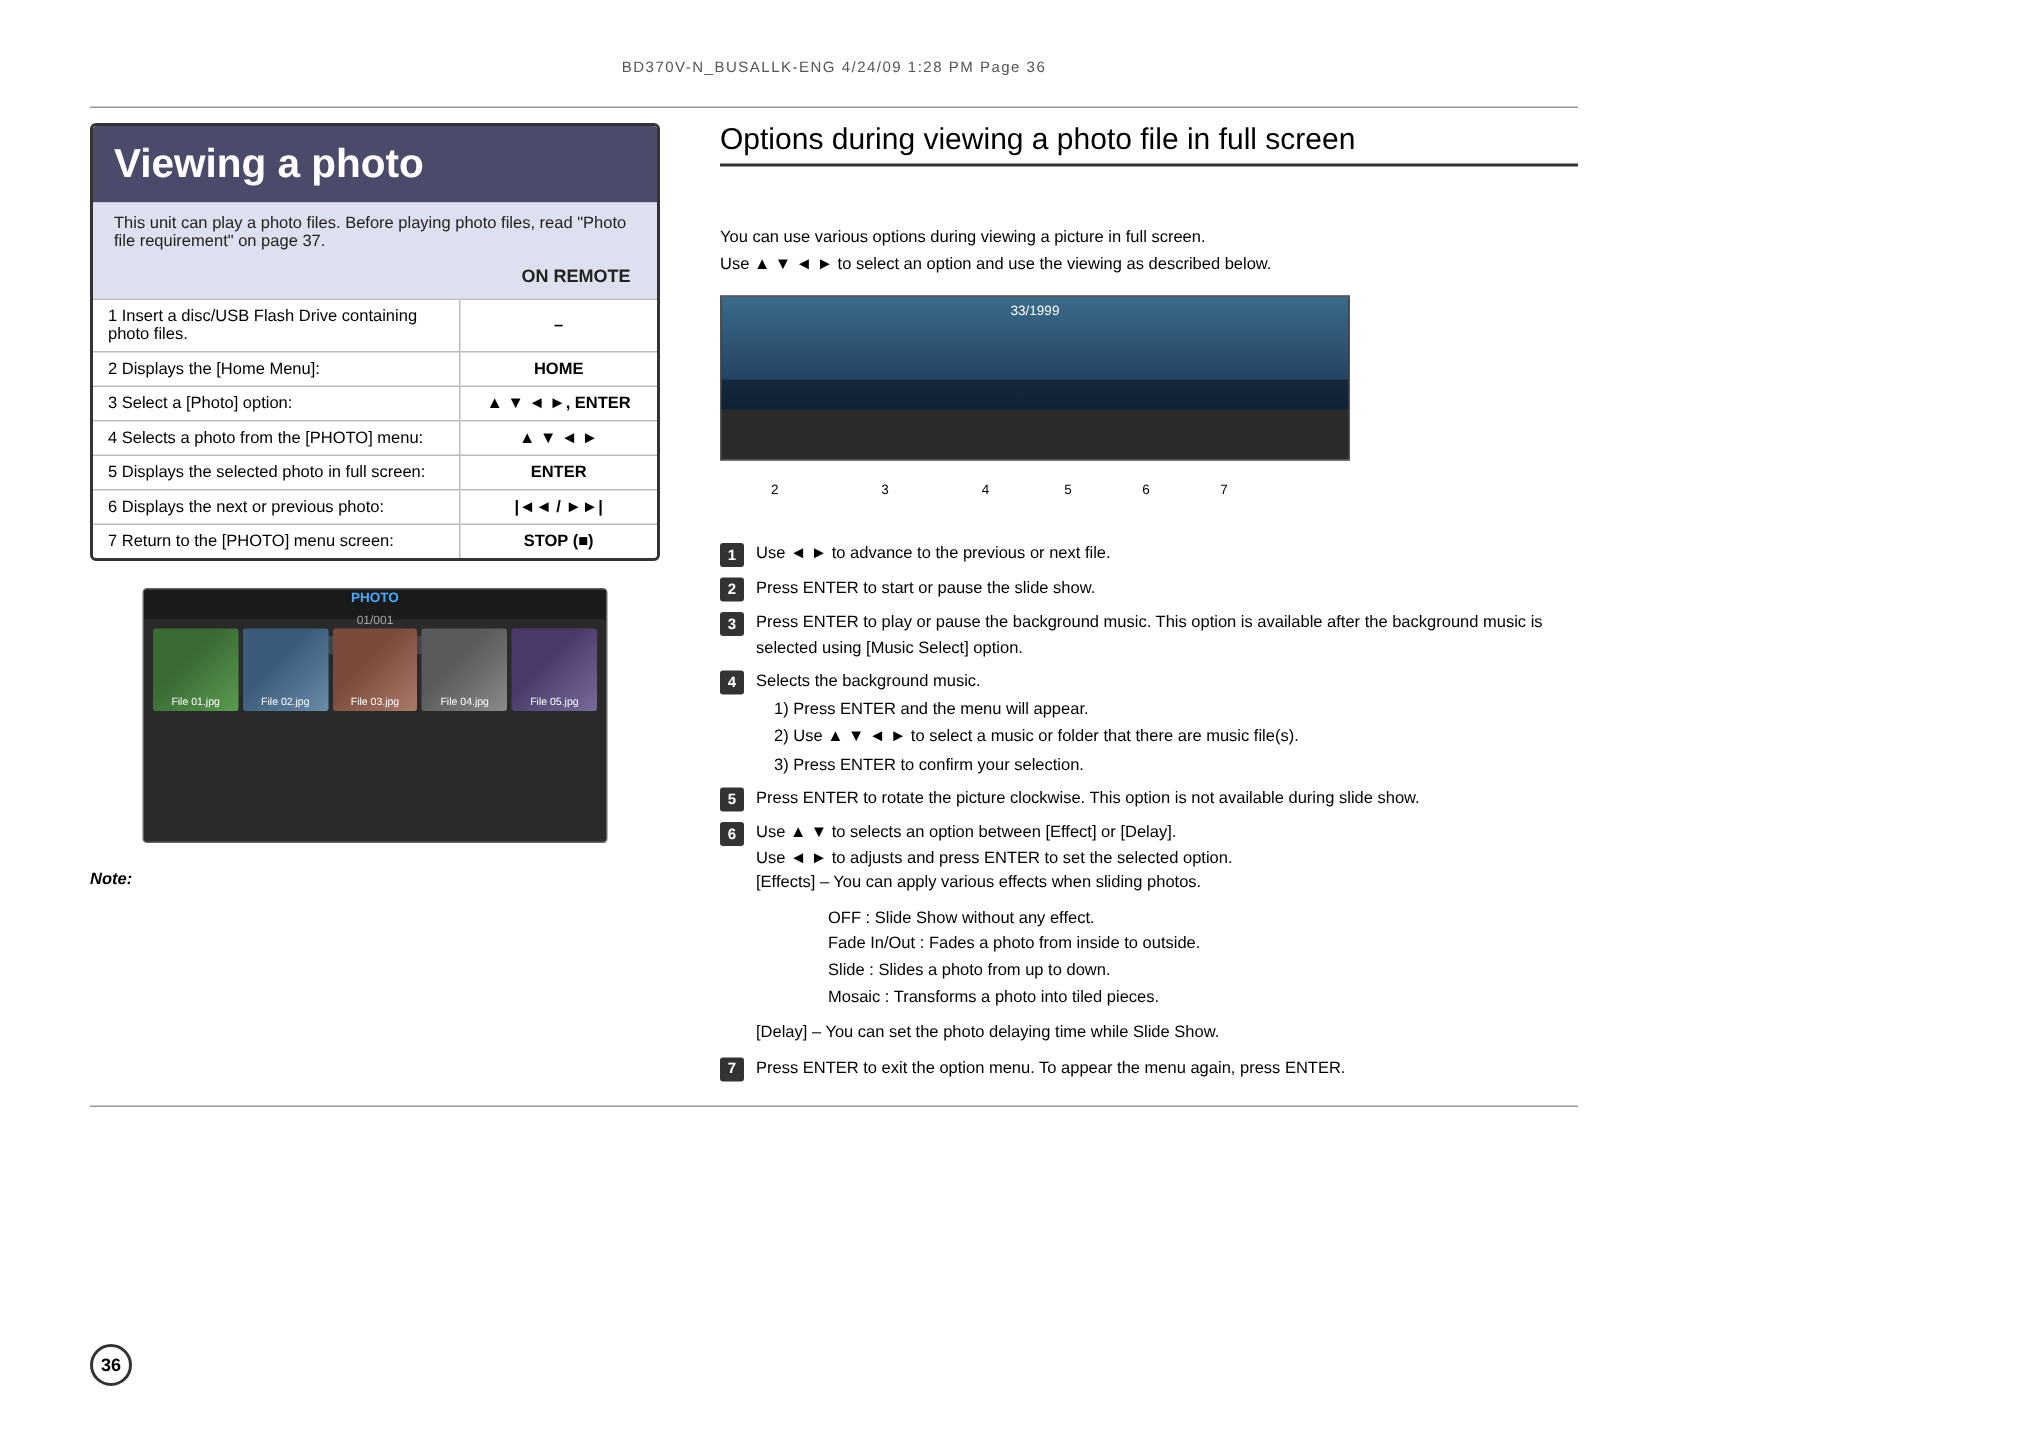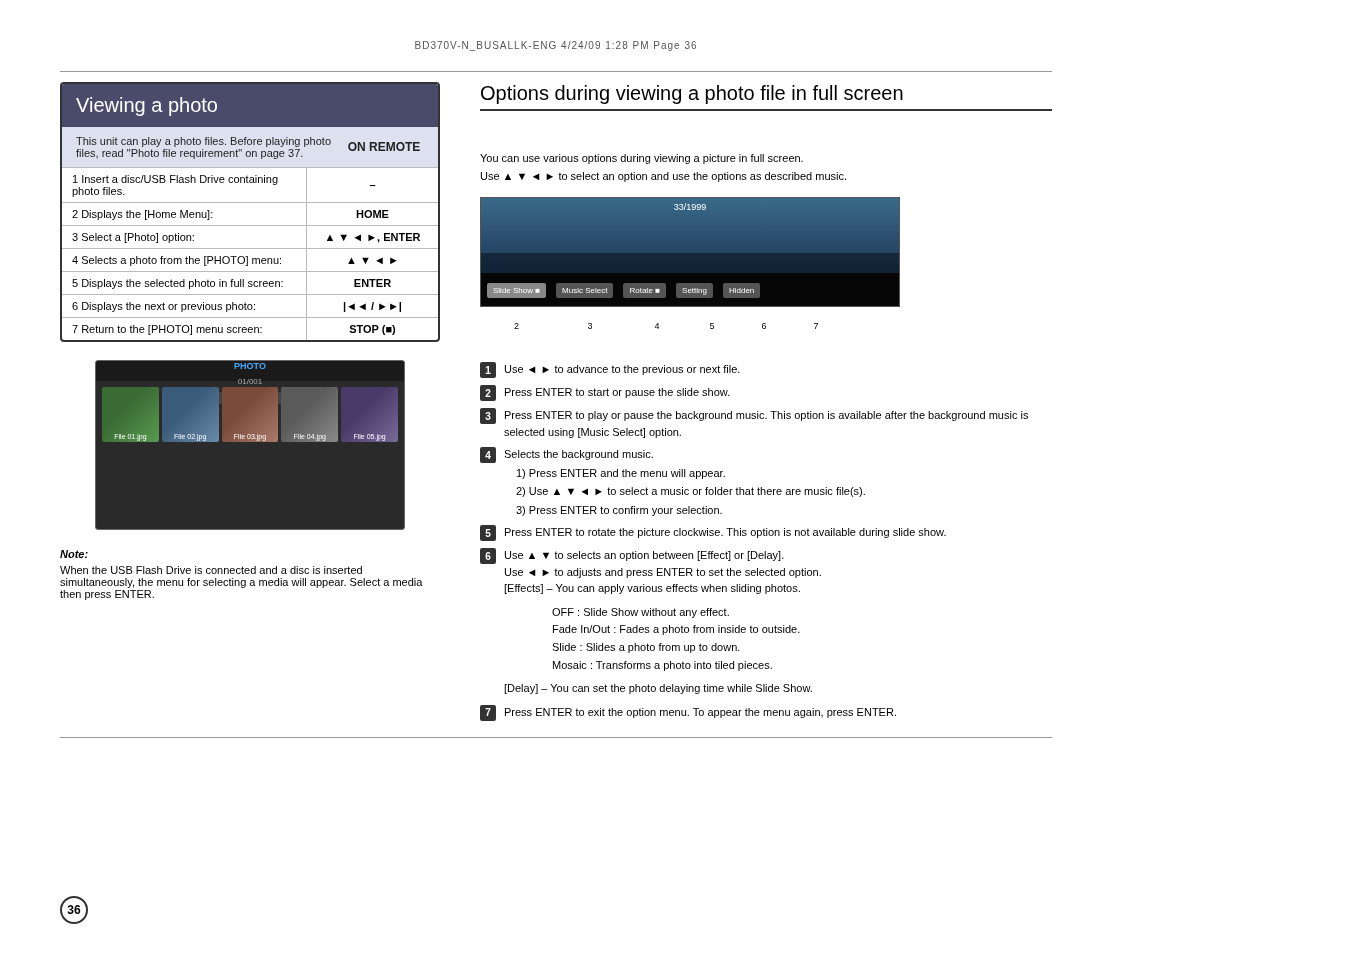--- a/index.html
+++ b/index.html
@@ -53,34 +53,35 @@
 
     .viewing-photo-box {
       border: 2px solid #333;
       border-radius: 4px;
       overflow: hidden;
     }
 
     .viewing-photo-title {
       background: #4a4a6a;
       color: #fff;
-      font-size: 20px;
-      font-weight: normal;
+      font-size: 27px;
+      font-weight: bold;
       padding: 10px 14px;
     }
 
     .viewing-photo-desc {
       background: #dde0ee;
       padding: 8px 14px;
       font-size: 11px;
       color: #222;
       display: flex;
       justify-content: space-between;
-      align-items: center;
+      align-items: flex-end;
       gap: 10px;
+      flex-direction: column;
     }
 
     .viewing-photo-desc .desc-text {
       flex: 1;
     }
 
     .on-remote-label {
       font-weight: bold;
       font-size: 12px;
       text-align: center;
@@ -439,48 +440,36 @@
               <div class="photo-thumb-label">File 04.jpg</div>
             </div>
           <div class="photo-thumb photo-thumb-5">
               <div class="photo-thumb-label">File 05.jpg</div>
             </div>
         </div>
       </div>
 
       <div class="note-section">
         <div class="note-title">Note:</div>
-        <div>When the USB Flash Drive is connected and a disc is inserted simultaneously, the menu for selecting a media will appear. Select a media then press ENTER.</div>
       </div>
     </div>
 
     <div class="right-col">
       <div class="options-title">Options during viewing a photo file in full screen</div>
       <div class="options-intro">
         <div>You can use various options during viewing a picture in full screen.</div>
-        <div>Use ▲ ▼ ◄ ► to select an option and use the options as described music.</div>
+        <div>Use ▲ ▼ ◄ ► to select an option and use the viewing as described below.</div>
       </div>
 
       <div class="preview-container">
         <div class="fullscreen-preview">
           <div class="fs-number-badge">1</div>
           <div class="fs-photo-bg">
             <div class="fs-counter">33/1999</div>
             <div class="fs-photo-overlay"></div>
-          </div>
-          <div class="fs-bottom-bar">
-            <div class="fs-btn fs-btn-active">Slide Show ■</div>
-            <div style="width:6px;"></div>
-            <div class="fs-btn">Music Select</div>
-            <div style="width:6px;"></div>
-            <div class="fs-btn">Rotate ■</div>
-            <div style="width:6px;"></div>
-            <div class="fs-btn">Setting</div>
-            <div style="width:6px;"></div>
-            <div class="fs-btn">Hidden</div>
           </div>
         </div>
 
         <div class="bottom-labels">
           <div style="margin-left:4px;width:65px;text-align:center;" class="bottom-label">2</div>
           <div style="width:6px;"></div>
           <div style="width:70px;text-align:center;" class="bottom-label">3</div>
           <div style="width:6px;"></div>
           <div style="width:52px;text-align:center;" class="bottom-label">4</div>
           <div style="width:6px;"></div>

